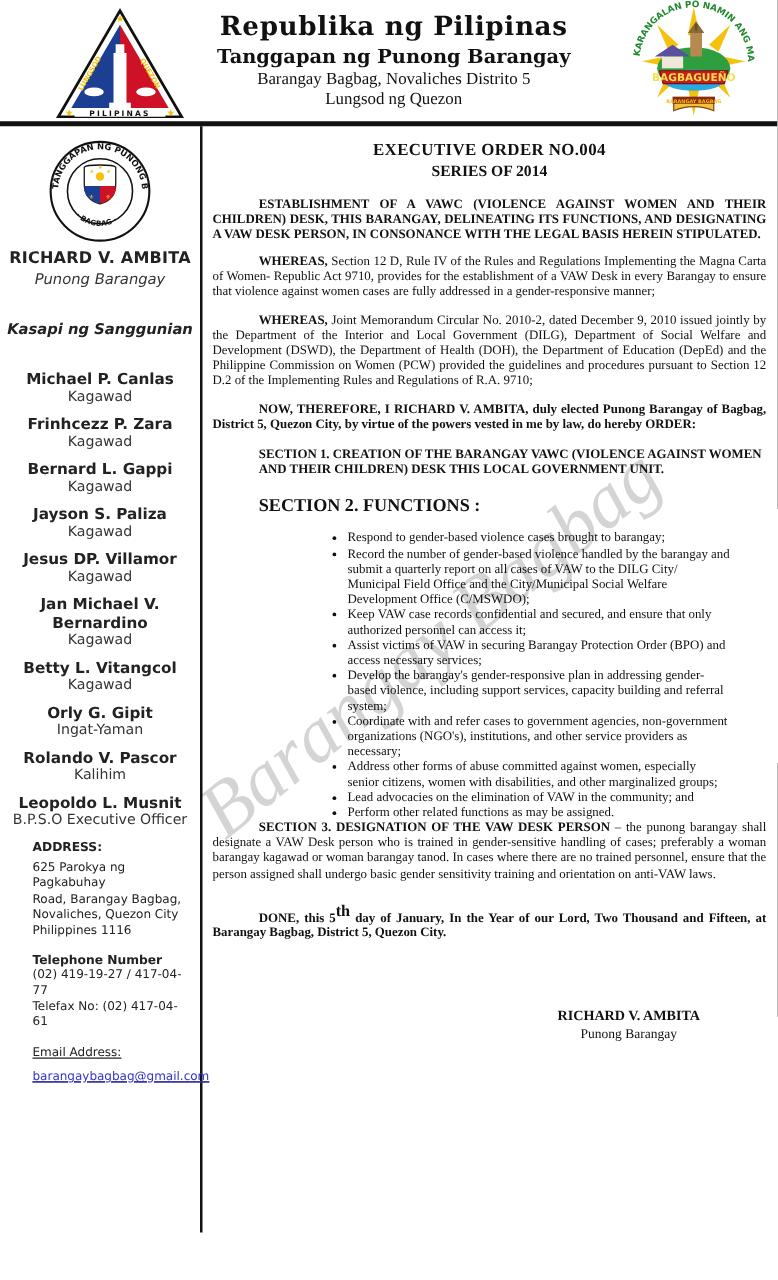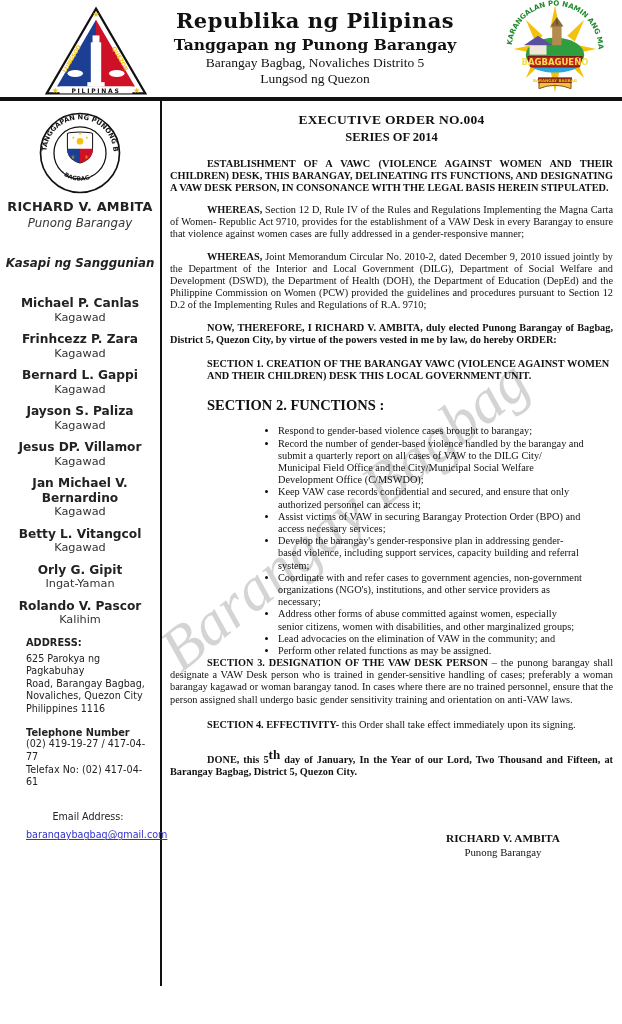--- a/index.html
+++ b/index.html
@@ -40,21 +40,21 @@
   .sb-council-heading { font-size:11.8px; font-weight:bold; font-style:italic; margin-top:26px; }
   .sb-officials { margin-top:26px; }
   .official { margin-bottom:8px; padding:0 6px; }
   .official-name { font-size:12.2px; font-weight:bold; line-height:14.5px; }
   .official-title { font-size:11.3px; color:#333; line-height:13.5px; }
   .sb-address { text-align:left; padding:0 10px 0 26px; margin-top:10px; }
   .sb-label { font-size:9.8px; font-weight:bold; margin-bottom:5px; }
   .sb-addr-line { font-size:9.6px; line-height:12.6px; color:#222; }
   .sb-tel { text-align:left; padding:0 10px 0 26px; margin-top:12px; }
   .sb-tel-line { font-size:9.6px; line-height:12.6px; }
-  .sb-email { text-align:center; padding:0 10px 0 26px; margin-top:22px; }
+  .sb-email { text-align:left; padding:0 10px 0 26px; margin-top:12px;text-decoration:underline; }
   .sb-email-label { font-size:9.6px; line-height:12.6px; }
   .sb-email-link { font-size:9.6px; color:#3333cc; text-decoration:underline; cursor:pointer; }
 
   
   .main { position:absolute; left:170px; top:112px; width:443px; z-index:1; }
   .doc-title  { text-align:center; font-weight:bold; font-size:13.5px; letter-spacing:.3px; }
   .doc-series { text-align:center; font-weight:bold; font-size:12.5px; margin-top:2px; }
   .para { font-size:10.3px; line-height:12.1px; text-align:justify; }
   .indent { text-indent:37px; }
   .subject { font-weight:bold; margin-top:13px; }
@@ -203,20 +203,24 @@
         <div class="official-title">Kagawad</div>
       </div>
       <div class="official">
         <div class="official-name">Orly G. Gipit</div>
         <div class="official-title">Ingat-Yaman</div>
       </div>
       <div class="official">
         <div class="official-name">Rolando V. Pascor</div>
         <div class="official-title">Kalihim</div>
       </div>
+      <div class="official">
+        <div class="official-name">Leopoldo L. Musnit</div>
+        <div class="official-title">B.P.S.O Executive Officer</div>
+      </div>
     </div>
 
     <div class="sb-address">
       <div class="sb-label">ADDRESS:</div>
       <div class="sb-addr-line">625 Parokya ng Pagkabuhay</div>
       <div class="sb-addr-line">Road, Barangay Bagbag,</div>
       <div class="sb-addr-line">Novaliches, Quezon City</div>
       <div class="sb-addr-line">Philippines 1116</div>
     </div>
 
@@ -256,21 +260,20 @@
       <li>Assist victims of VAW in securing Barangay Protection Order (BPO) and access necessary services;</li>
       <li>Develop the barangay's gender-responsive plan in addressing gender-based violence, including support services, capacity building and referral system;</li>
       <li>Coordinate with and refer cases to government agencies, non-government organizations (NGO's), institutions, and other service providers as necessary;</li>
       <li>Address other forms of abuse committed against women, especially senior citizens, women with disabilities, and other marginalized groups;</li>
       <li>Lead advocacies on the elimination of VAW in the community; and</li>
       <li>Perform other related functions as may be assigned.</li>
     </ul>
 
     <p class="para indent section3"><b>SECTION 3. DESIGNATION OF THE VAW DESK PERSON</b><span> – the punong barangay shall designate a VAW Desk person  who is trained in gender-sensitive handling of cases; preferably a woman barangay kagawad or woman barangay tanod. In cases where there are no trained personnel, ensure that the person assigned shall undergo basic gender sensitivity training and orientation on anti-VAW laws.</span></p>
 
-    <p class="para indent section4"><b>SECTION 4. EFFECTIVITY-</b><span> this Order shall take effect immediately upon its signing.</span></p>
 
     <p class="para indent done"><span>DONE, this 5</span><sup>th</sup><span> day of January, In the Year of our Lord, Two Thousand and Fifteen, at Barangay Bagbag, District 5, Quezon City.</span></p>
 
     <div class="signature">
       <div class="sig-name">RICHARD V. AMBITA</div>
       <div class="sig-title">Punong Barangay</div>
     </div>
   </div>
 </div>
 

